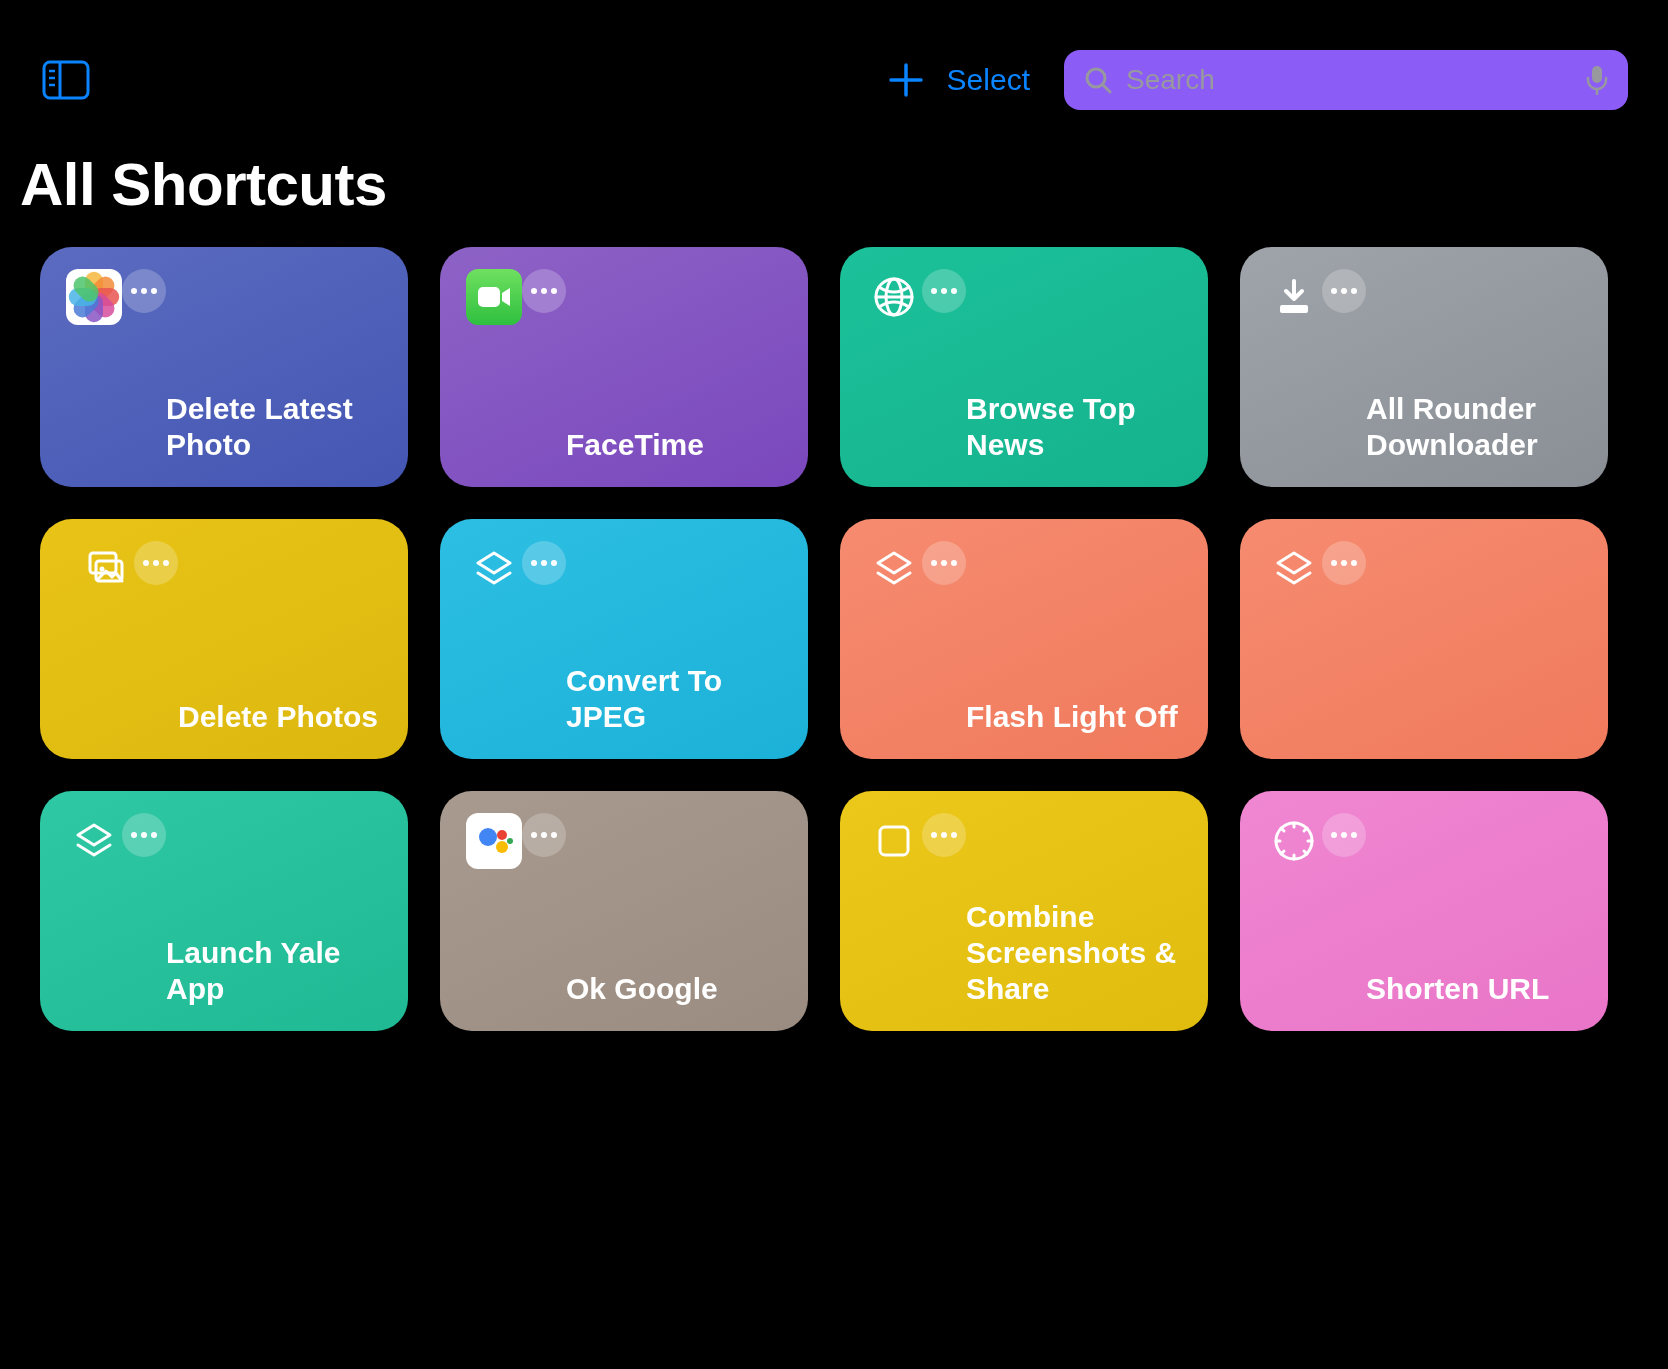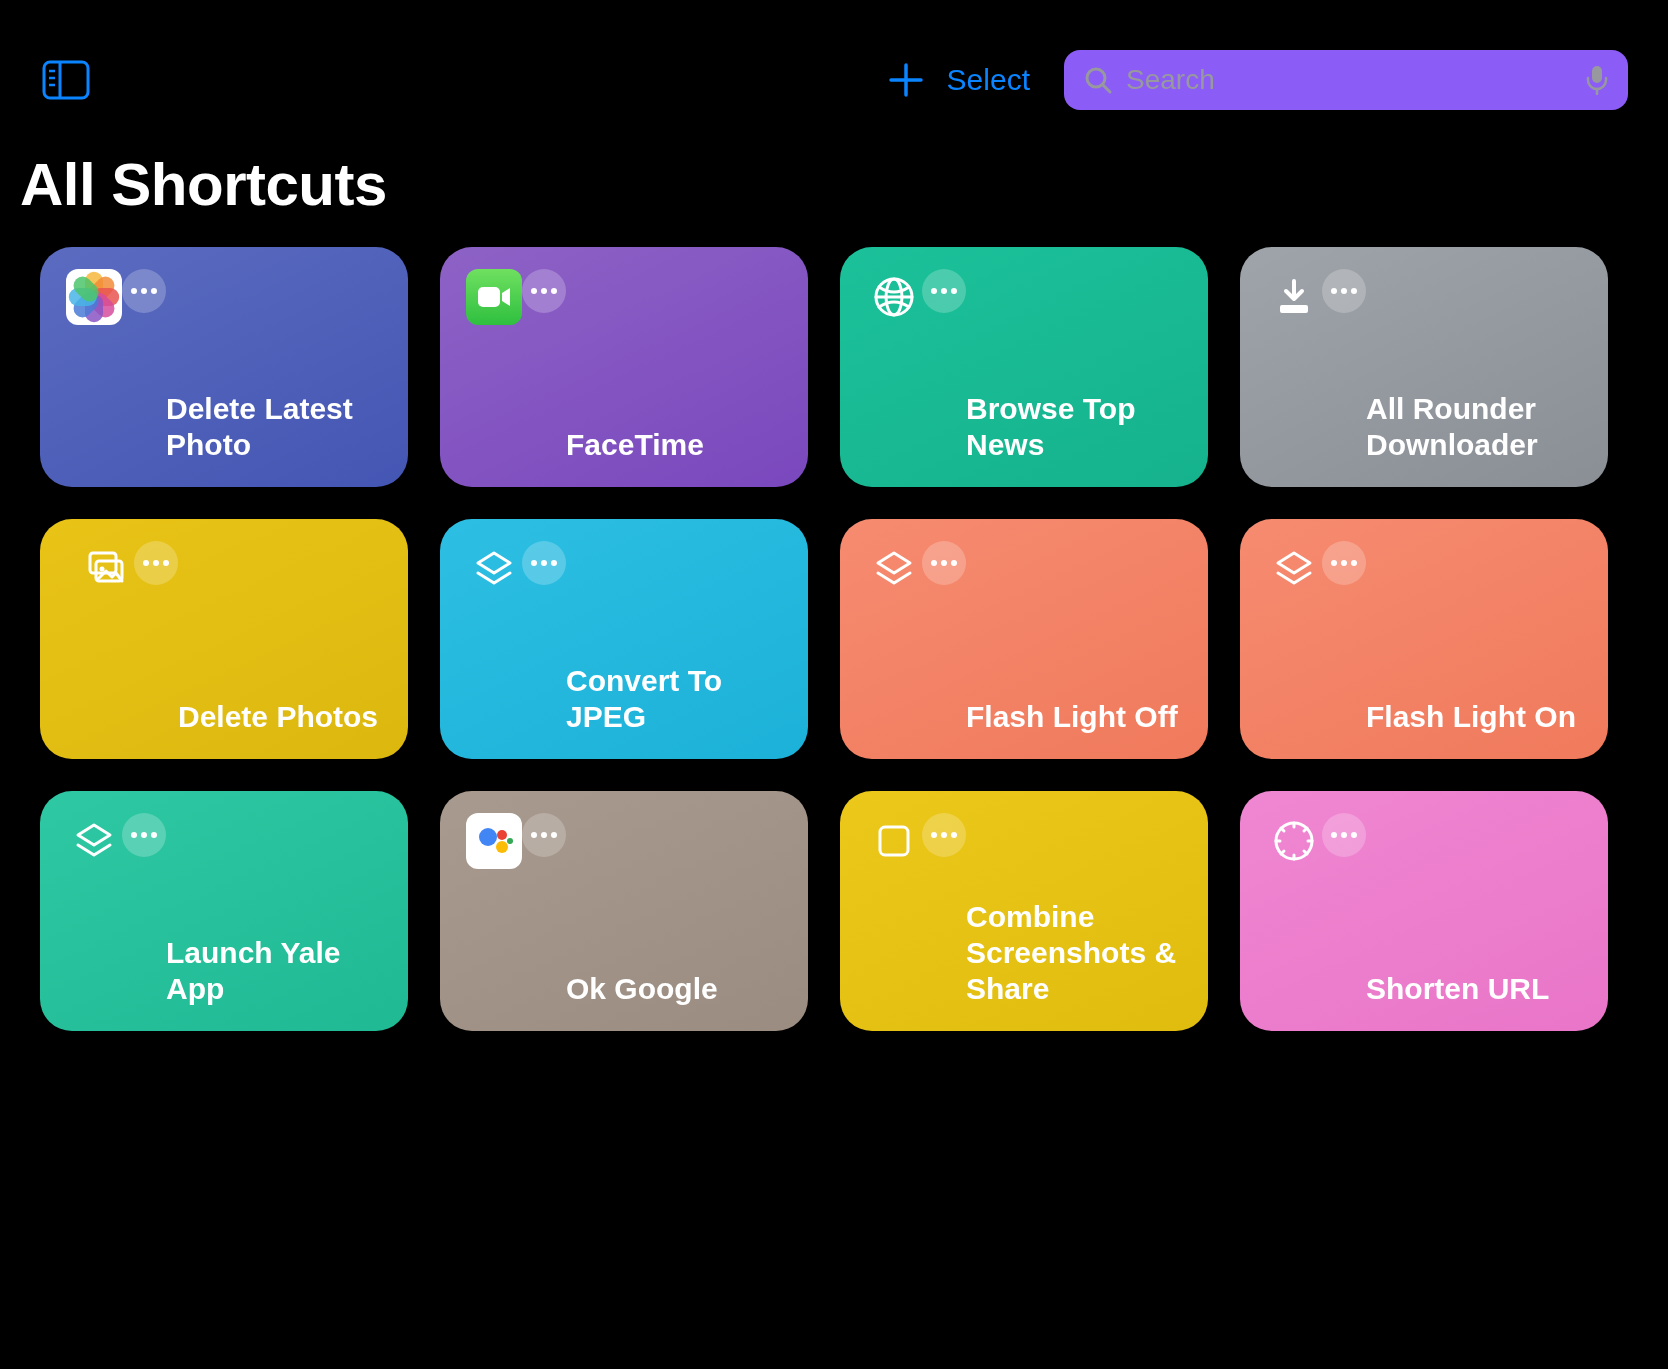--- a/index.html
+++ b/index.html
@@ -328,21 +328,20 @@
             <path d="M22 6 L38 16 L22 26 L6 16 Z"></path>
             <path d="M6 26 L22 36 L38 26"></path>
           </svg>
         </div>
         <div class="more-btn">
           <span></span>
           <span></span>
           <span></span>
         </div>
       </div>
-      <div class="card-label">Flash Light On</div>
     </div>
     <div class="card g-teal2">
       <div class="card-top">
         <div class="icon-wrap">
           <svg width="44" height="44" viewBox="0 0 44 44" class="glyph" stroke-linejoin="round" stroke-linecap="round">
             <path d="M22 6 L38 16 L22 26 L6 16 Z"></path>
             <path d="M6 26 L22 36 L38 26"></path>
           </svg>
         </div>
         <div class="more-btn">

